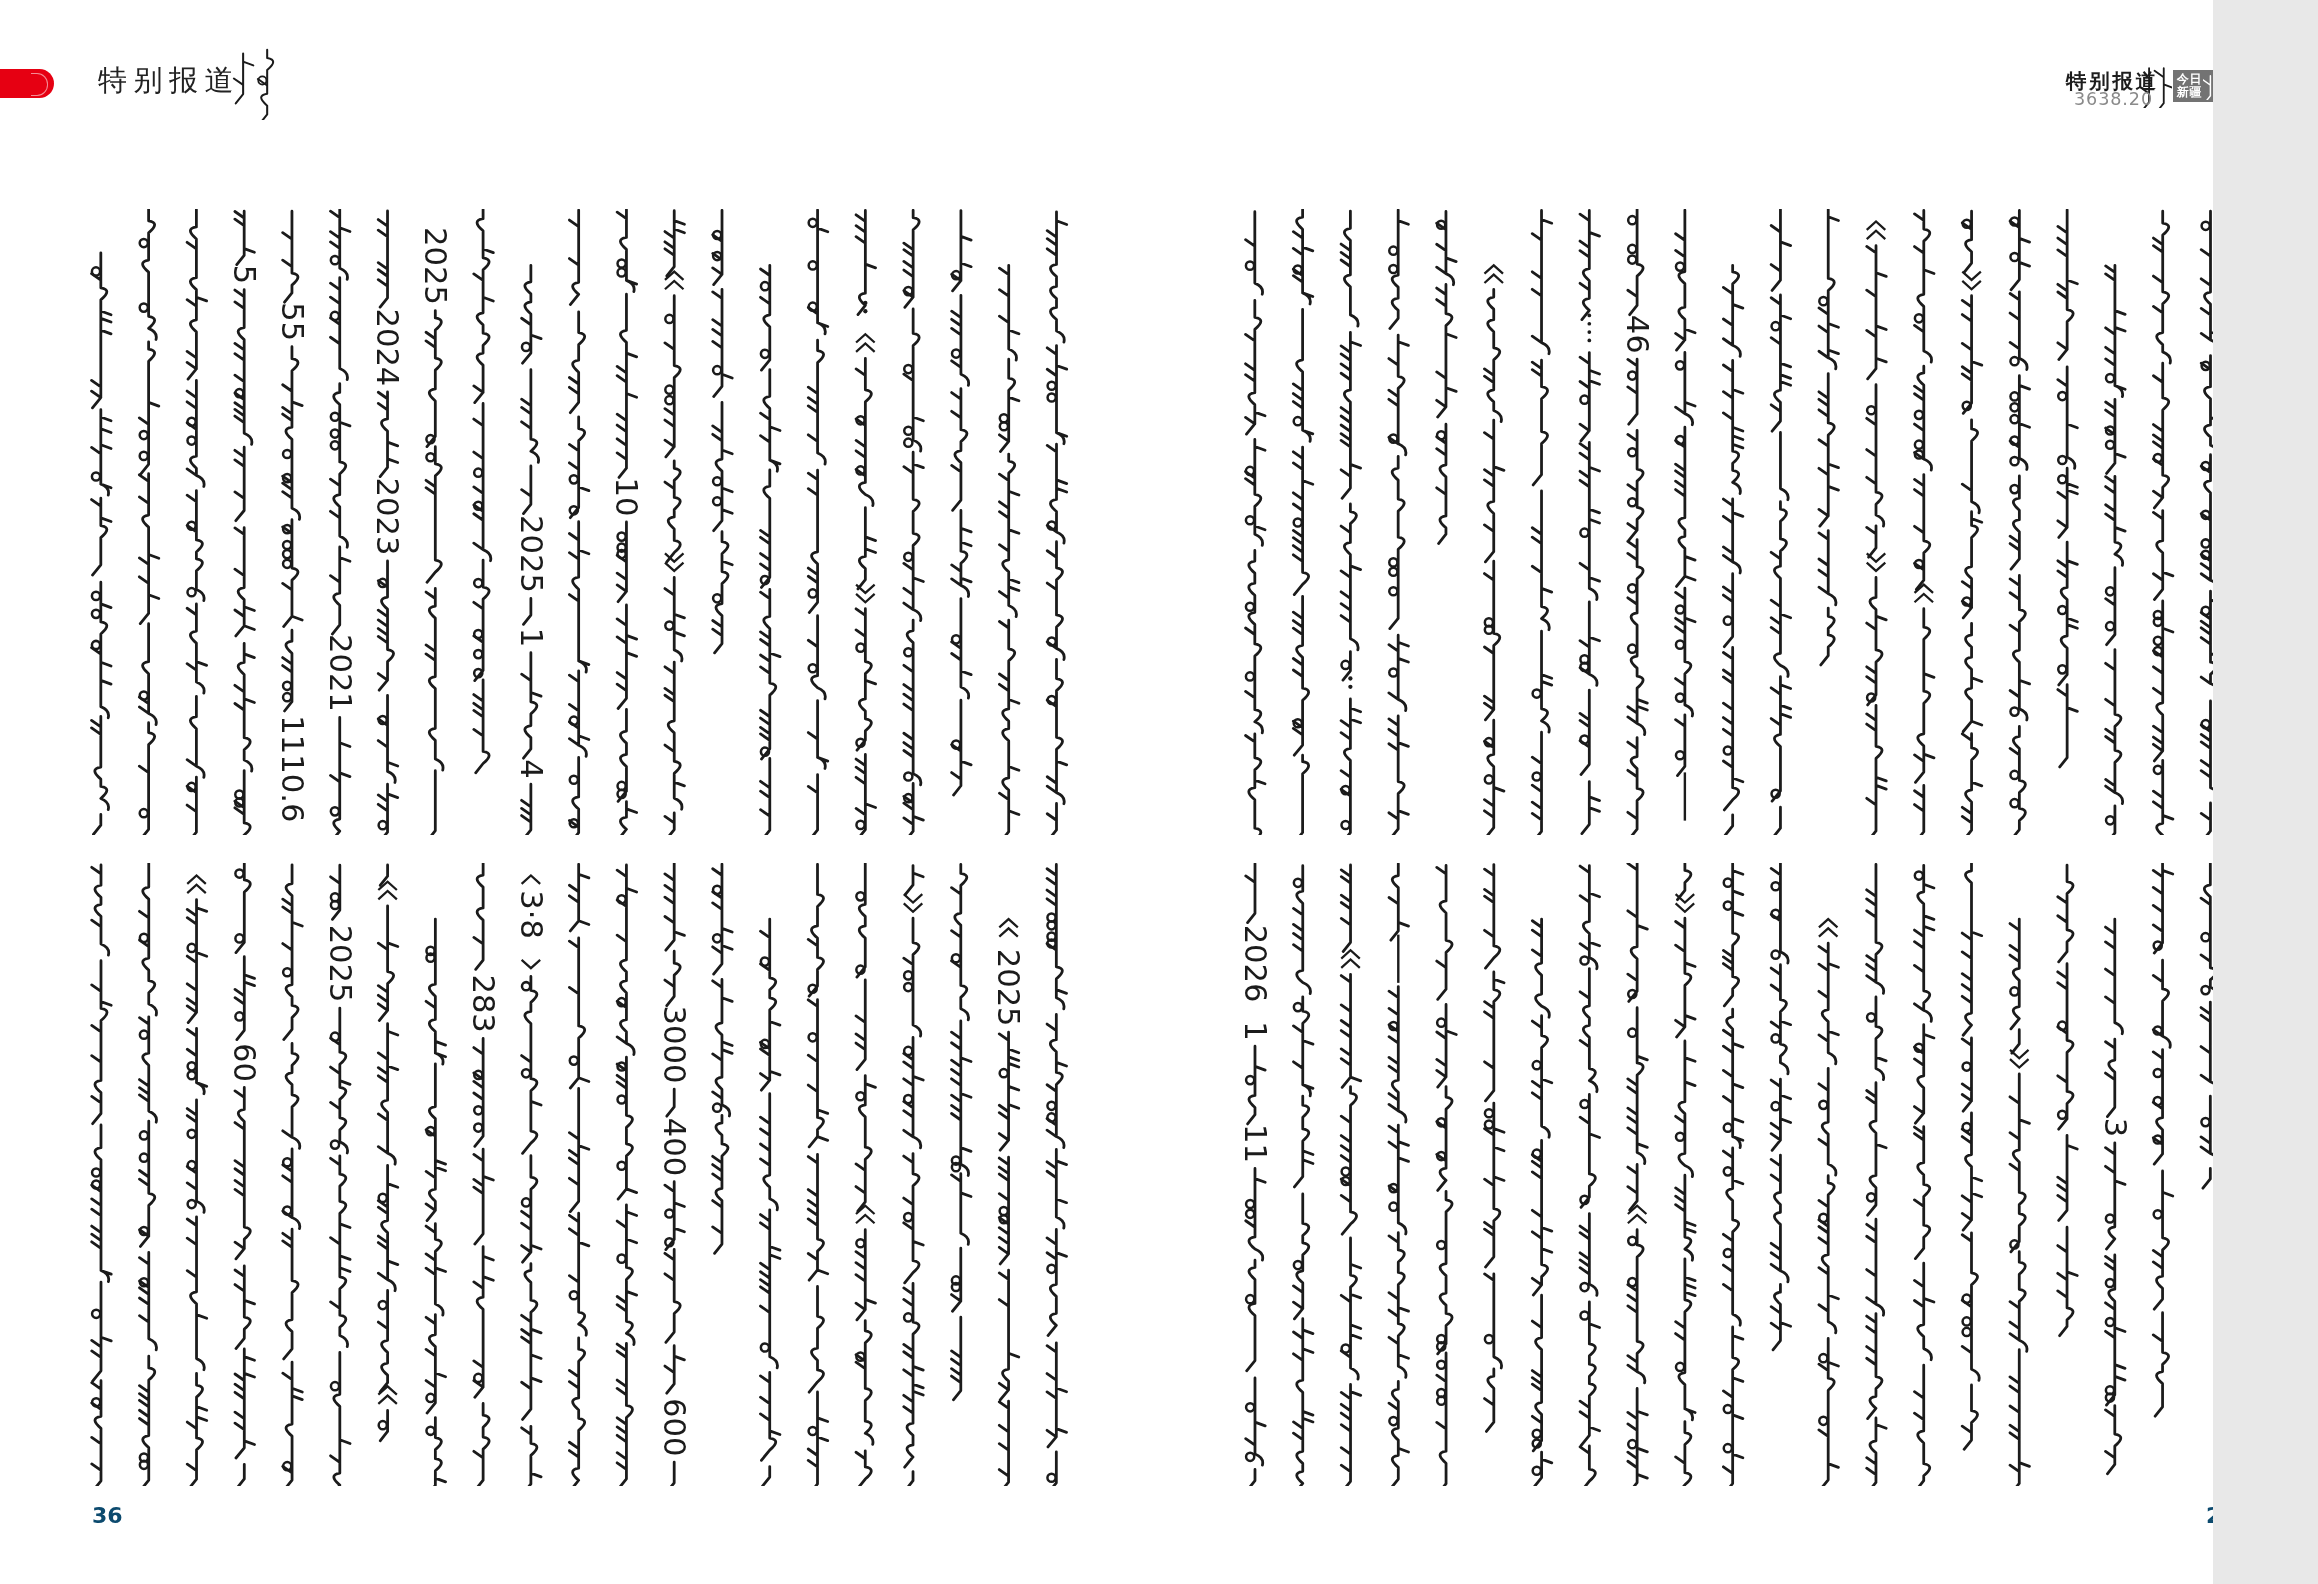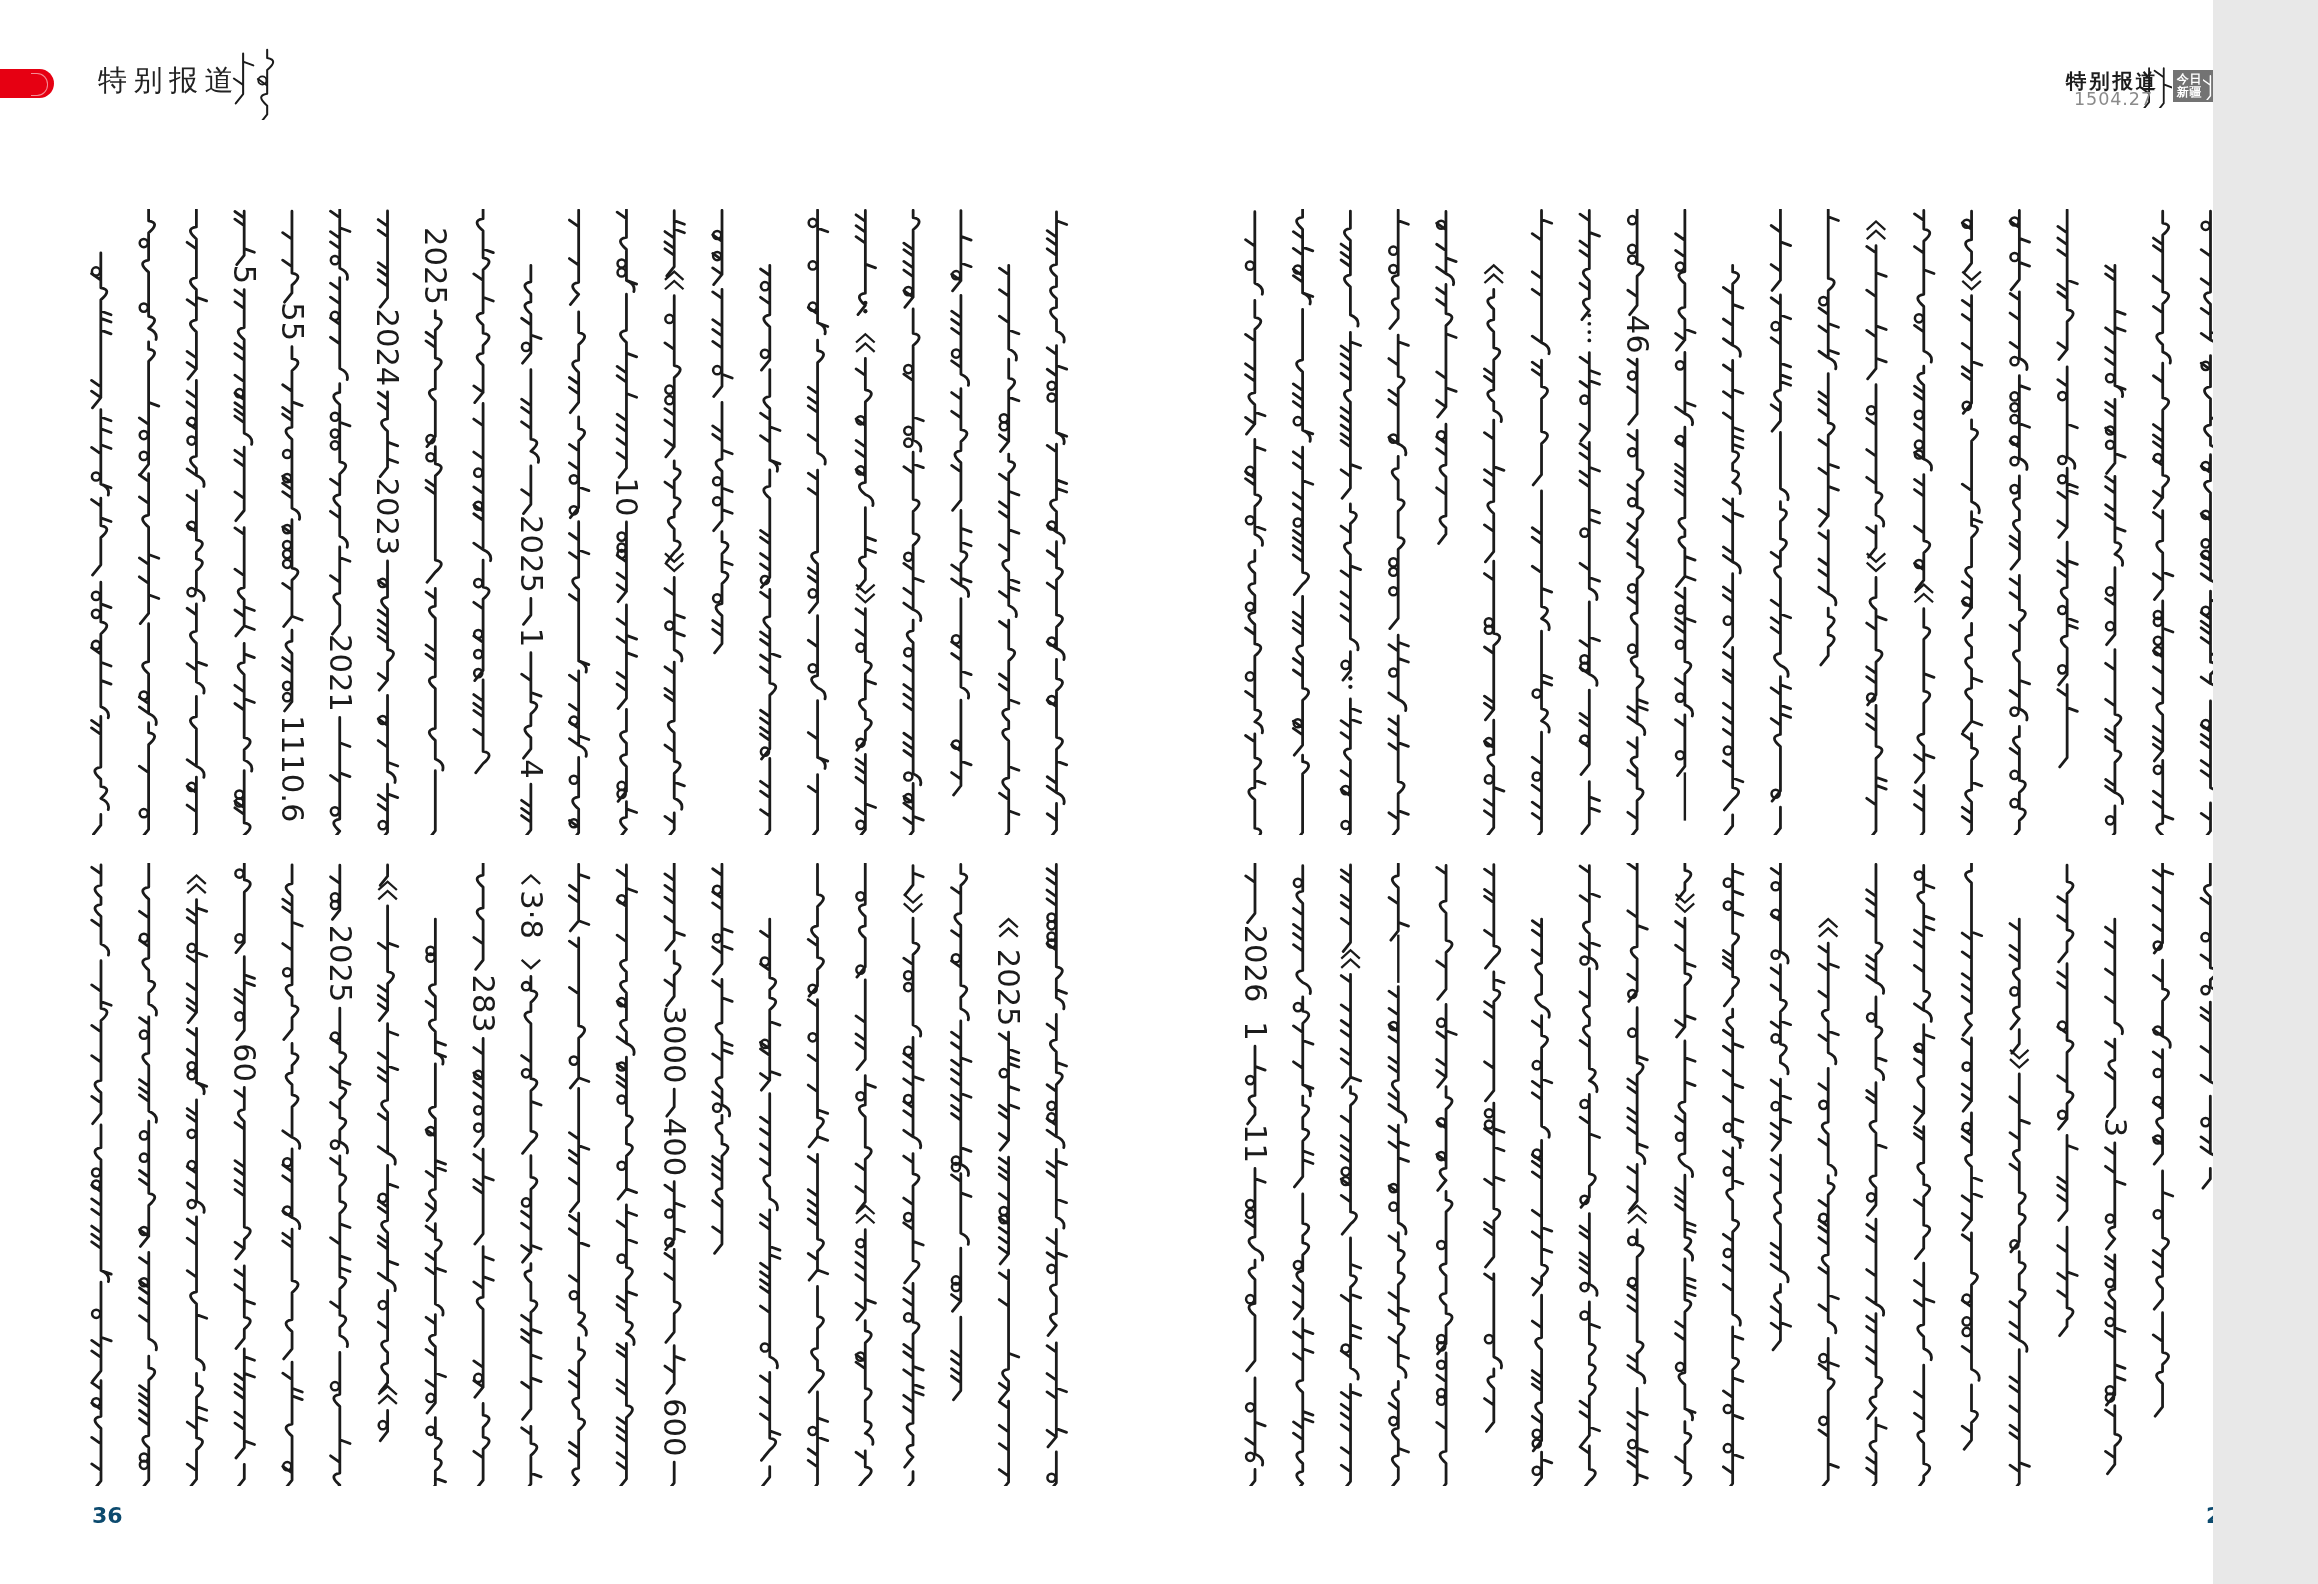--- a/index.html
+++ b/index.html
@@ -41,21 +41,21 @@
       <path d="M16,8 L16,16.9 l11,4 M16,16.9 L16,29.2 L16,42.1 l-10,-7 M16,42.1 L16,52.0 l-8,10" fill="none" stroke="#1b1b1b" stroke-width="2.2" stroke-linecap="round" stroke-linejoin="round"></path>
       <path d="M42,4 L42,13.0 q13,2 0,13 L42,34.2 L42,42.7 l-10,-7 M42,42.7 L42,51.5 q-13,2 0,13 L42,74.0 l-8,10" fill="none" stroke="#1b1b1b" stroke-width="2.2" stroke-linecap="round" stroke-linejoin="round"></path>
       <circle cx="36.8" cy="37.220182289369404" r="4.4" fill="none" stroke="#1b1b1b" stroke-width="1.9800000000000002"></circle>
     </svg>
 
   <div class="hdr-right-title">特别报道</div>
   <svg id="mgl-right" class="band" style="left:2139px;top:65px" width="33" height="43" viewBox="0 0 36 46">
       <path d="M11,3 L11,12.9 L11,22.1 L11,30.6 l-10,-7 M11,30.6 L11,40.0 l-8,10" fill="none" stroke="#1b1b1b" stroke-width="2" stroke-linecap="round" stroke-linejoin="round"></path>
       <path d="M27,3 L27,12.9 l-10,-7 M27,12.9 L27,20.8 l11,4 M27,20.8 L27,29.0 L27,41.2 l-8,10" fill="none" stroke="#1b1b1b" stroke-width="2" stroke-linecap="round" stroke-linejoin="round"></path>
     </svg>
-  <div class="hdr-right-issue">1504.27</div>
+  <div class="hdr-right-issue">3638.20</div>
   <div class="logo-box" id="logo-box" style="background: #737373;">
     <div class="logo-cn">
       <div>今日</div>
       <div>新疆</div>
     </div>
     <svg id="mgl-logo" width="37" height="28" viewBox="0 0 40 30">
         <path d="M8,4 L8,13.9 l-10,-7 M8,13.9 L8,25.6 l-8,10" fill="none" stroke="#ffffff" stroke-width="1.6" stroke-linecap="round"></path>
         <path d="M20,4 L20,15.4 L20,22.0 l-8,10" fill="none" stroke="#ffffff" stroke-width="1.6" stroke-linecap="round"></path>
         <path d="M33,4 L33,15.4 L33,24.1 l-8,10" fill="none" stroke="#ffffff" stroke-width="1.6" stroke-linecap="round"></path>
       </svg>

